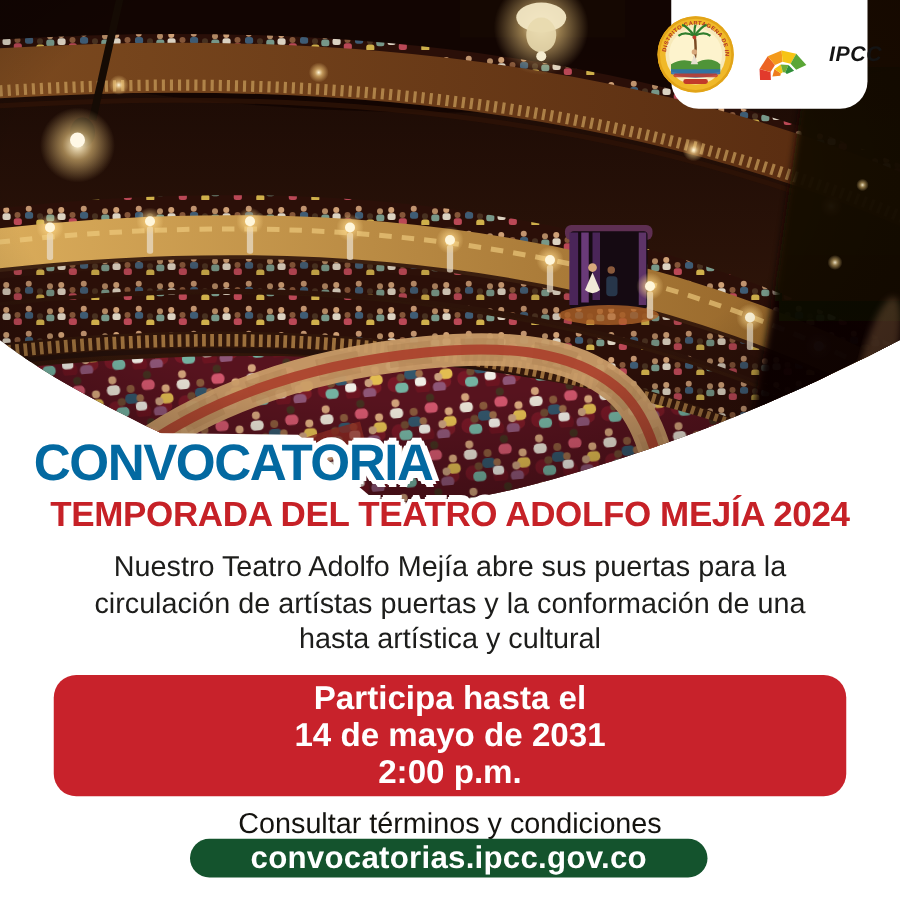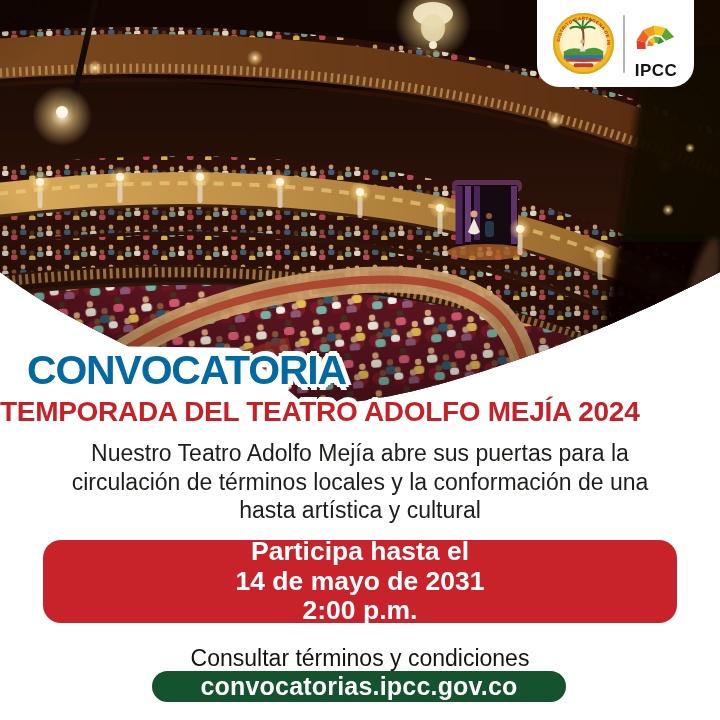--- a/index.html
+++ b/index.html
@@ -10,49 +10,49 @@
   .photo-wrap{position:absolute;top:0;left:0;width:720px;height:405px;}
   .photo-wrap svg{display:block;}
 
   .logo-card{
     position:absolute;top:0;left:537px;width:157px;height:87px;background:#fff;
     border-radius:0 0 22px 22px;display:flex;align-items:center;justify-content:center;
     gap:8px;padding:0 4px;box-sizing:border-box;
   }
   .seal{width:63px;height:63px;flex:0 0 auto;}
   .logo-divider{width:2px;height:58px;background:#b3b3b3;border-radius:1px;}
-  .ipcc-block{display:flex;flex-direction:column;align-items:center;gap:13px;}
+  .ipcc-block{display:flex;flex-direction:row;align-items:center;gap:13px;font-style:italic;}
   .crest{width:46px;height:40px;}
   .ipcc-label{font-weight:bold;font-size:17px;letter-spacing:.5px;color:#141414;line-height:1;}
 
   .headline-backdrop{
     position:absolute;left:0;top:345px;width:302px;height:57px;background:#fff;
     clip-path:polygon(0 0,79% 5%,100% 100%,0 100%);
   }
   .sticker{
     text-shadow:
       0 -4px 0 #fff, 0 4px 0 #fff, 4px 0 0 #fff, -4px 0 0 #fff,
       3px 3px 0 #fff, -3px 3px 0 #fff, 3px -3px 0 #fff, -3px -3px 0 #fff,
       5.5px 1px 0 #fff, -5.5px 1px 0 #fff, 1px 5.5px 0 #fff, 1px -5.5px 0 #fff;
   }
   .headline{
     position:absolute;left:27px;top:350px;margin:0;font-size:41px;font-weight:bold;
     letter-spacing:-1.2px;color:#0369a1;line-height:1;
   }
   .title{
-    position:absolute;left:0;top:398px;width:720px;margin:0;
+    position:absolute;left:0;top:398px;width:720px;margin:0;text-align:center;
     font-size:28px;font-weight:bold;letter-spacing:-0.3px;color:#c62127;line-height:1;
   }
   .desc{
     position:absolute;left:0;top:439px;width:720px;margin:0;text-align:center;
     font-size:23px;line-height:28.5px;color:#1d1d1b;
   }
   .desc span{display:block;}
   .deadline{
-    position:absolute;left:43px;top:540px;width:634px;height:83px;background:#c8222b;
+    position:absolute;left:43px;top:540px;width:634px;height:97px;background:#c8222b;
     border-radius:18px;color:#fff;font-weight:bold;font-size:26.5px;line-height:29.5px;
     display:flex;flex-direction:column;align-items:center;justify-content:center;text-align:center;
   }
   .terms{
     position:absolute;left:0;top:645px;width:720px;text-align:center;
     font-size:23px;color:#14130f;
   }
   .url-pill{
     position:absolute;left:152px;top:671px;width:414px;height:31px;background:#14532d;
     border-radius:17px;color:#fff;font-weight:bold;font-size:25px;letter-spacing:.2px;
@@ -277,21 +277,21 @@
   </div>
 
   <div class="headline-backdrop"></div>
 
   <h1 class="headline sticker">CONVOCATORIA</h1>
 
   <h2 class="title sticker">TEMPORADA DEL TEATRO ADOLFO MEJÍA 2024</h2>
 
   <p class="desc">
     <span>Nuestro Teatro Adolfo Mejía abre sus puertas para la</span>
-    <span>circulación de términos locales y la conformación de una</span>
+    <span>circulación de artístas puertas y la conformación de una</span>
     <span>hasta artística y cultural</span>
   </p>
 
   <div class="deadline">
     <div>Participa hasta el</div>
     <div>14 de mayo de 2031</div>
     <div>2:00 p.m.</div>
   </div>
 
   <div class="terms">Consultar términos y condiciones</div>

